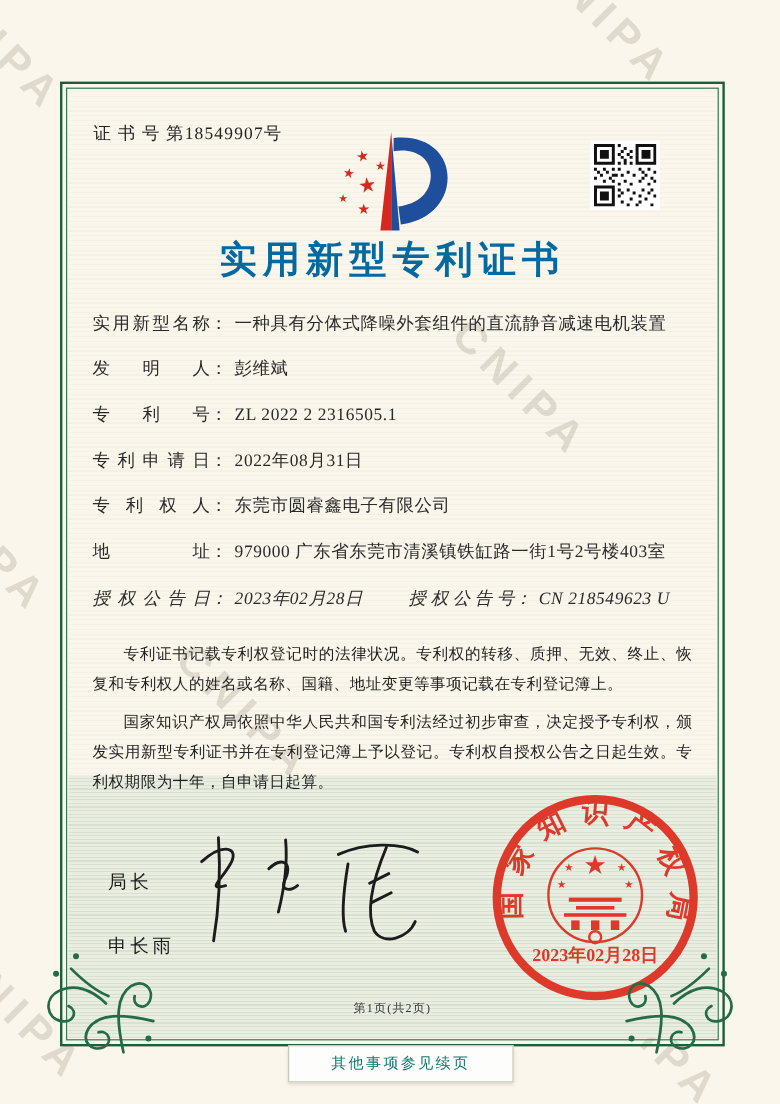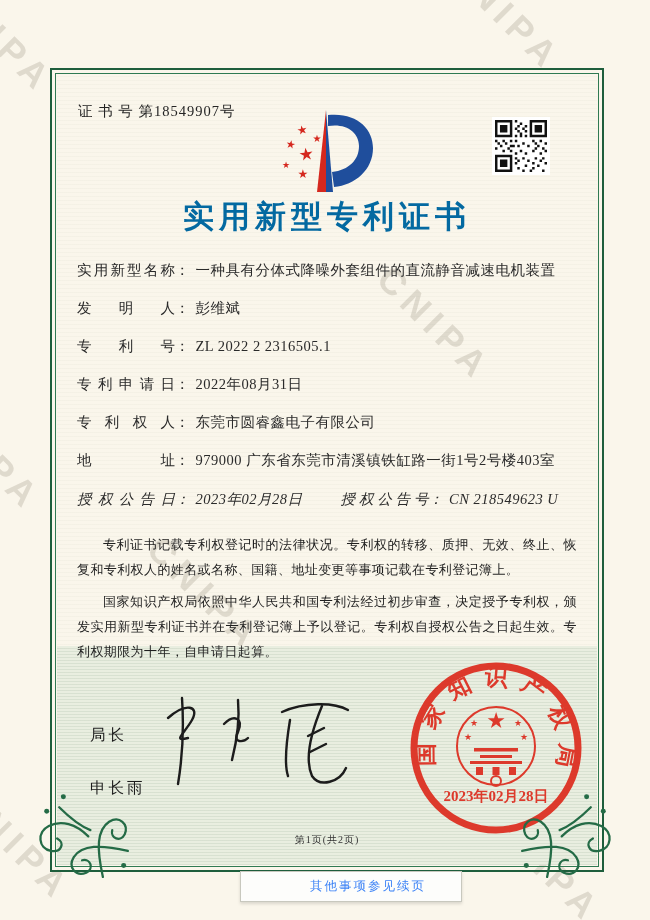--- a/index.html
+++ b/index.html
@@ -41,21 +41,21 @@
   .sig-title{position:absolute;left:38px;top:655px;font-size:15.5px;letter-spacing:3px;color:#1b1b1b;}
   .sig-name{position:absolute;left:38px;top:688px;font-size:15.5px;letter-spacing:3px;color:#1b1b1b;margin-top:20px;}
   .sig-svg{position:absolute;left:100px;top:618px;}
   
   .seal{position:absolute;left:354px;top:590px;}
   .page-info{position:absolute;left:0;right:0;top:763px;text-align:center;font-size:10px;
              letter-spacing:1px;color:#333;}
   
   .tab{position:absolute;left:240px;top:871px;width:186px;height:29px;background:#fdfdfb;
        border:1px solid #c8c8be;box-shadow:0 2px 3px rgba(0,0,0,.13);
-       display:flex;align-items:center;justify-content:center;font-size:12.5px;letter-spacing:2px;color:#3b82f6;padding-left:34px;}
+       display:flex;align-items:center;justify-content:center;font-size:12.5px;letter-spacing:2px;color:#0f766e;}
   .flourish{position:absolute;pointer-events:none;}
 </style>
 </head>
 <body>
 
 <div class="page">
 
   <span class="wm" style="left:-40px;top:-30px">CNIPA</span>
   <span class="wm" style="left:468px;top:-52px">CNIPA</span>
   <span class="wm" style="left:398px;top:258px">CNIPA</span>

